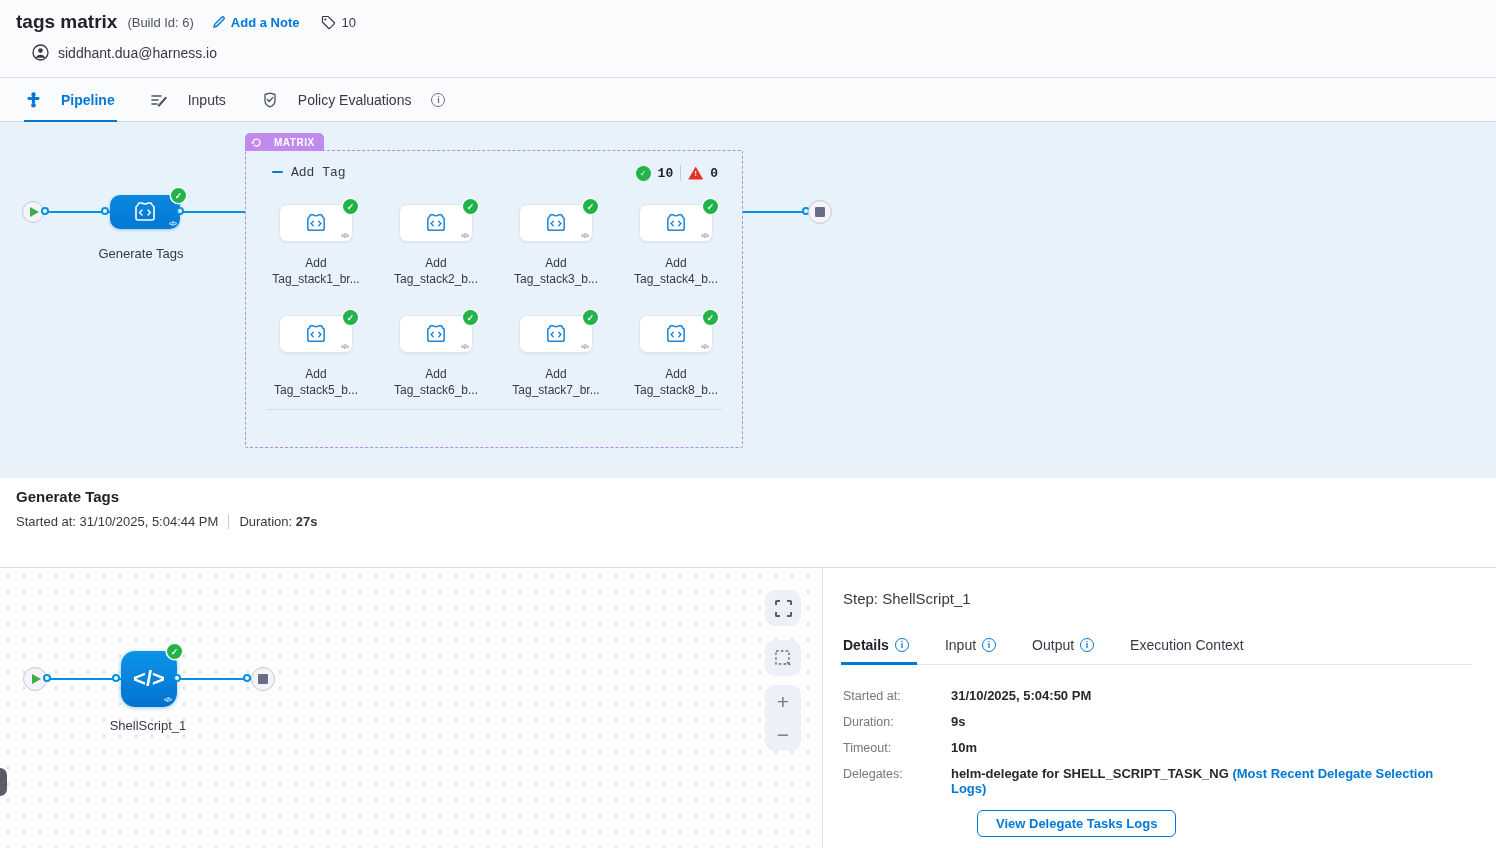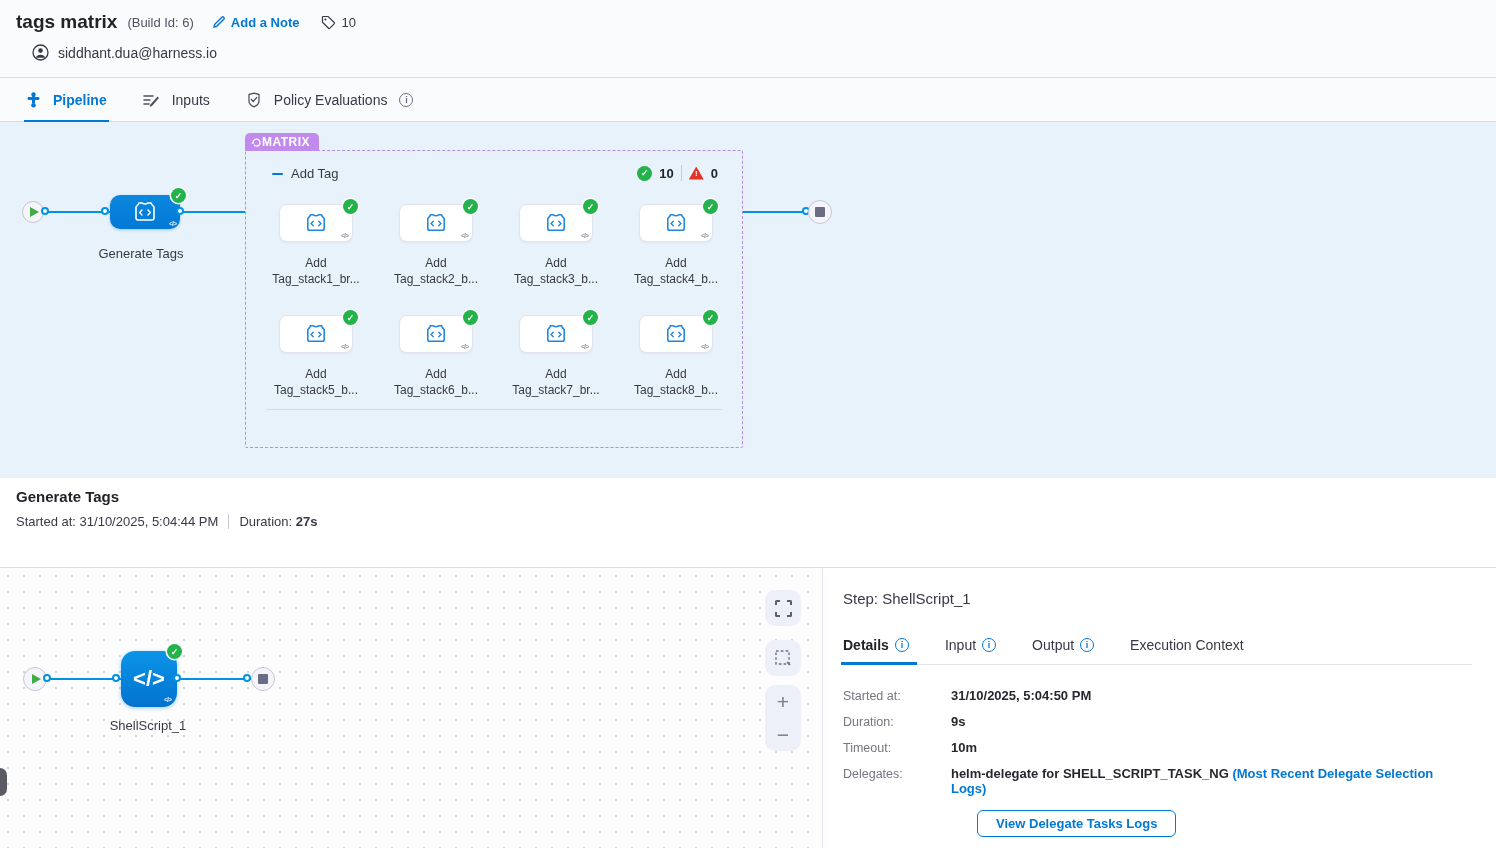--- a/index.html
+++ b/index.html
@@ -9,40 +9,40 @@
   .hdr { height:78px; background:#fafbfd; border-bottom:1px solid #d9dbe3; padding:8px 16px 0 16px; }
   .title-row { display:flex; align-items:center; gap:10px; height:28px; }
   .page-title { font-size:19px; font-weight:bold; color:#22222a; }
   .build-id { font-size:13px; color:#4f5162; }
   .add-note { display:flex; align-items:center; gap:5px; color:#0278d5; font-size:13px; font-weight:bold; cursor:pointer; margin-left:8px; }
   .tag-count { display:flex; align-items:center; gap:5px; font-size:13px; color:#383946; margin-left:12px; }
   .email-row { display:flex; align-items:center; gap:9px; margin-top:8px; margin-left:16px; font-size:14px; color:#383946; }
 
   
   .tabbar { height:44px; display:flex; align-items:stretch; padding-left:24px; background:#fafbfd; border-bottom:1px solid #d9dbe3; }
-  .tab { display:flex; align-items:center; gap:12px; font-size:14px; color:#383946; padding:0 2px; margin-right:32px; position:relative; cursor:pointer; }
+  .tab { display:flex; align-items:center; gap:20px; font-size:14px; color:#383946; padding:0 2px; margin-right:32px; position:relative; cursor:pointer; }
   .tab.active { color:#0278d5; font-weight:bold; }
   .tab.active::after { content:""; position:absolute; left:0; right:0; bottom:-1px; height:2.5px; background:#0278d5; }
 
   
   .canvas { position:relative; height:356px; background:#e7f2fa; }
   .line { position:absolute; height:2px; background:#0092e4; }
   .dot { position:absolute; width:8px; height:8px; border-radius:50%; background:#fff; border:2px solid #0092e4; }
   .node-start, .node-end { position:absolute; border-radius:50%; background:#f4f4fa; border:1px solid #c5c7d2; display:flex; align-items:center; justify-content:center; }
   .play-tri { width:0; height:0; border-left:9px solid #42ab45; border-top:5.5px solid transparent; border-bottom:5.5px solid transparent; margin-left:2px; }
   .stop-sq { width:10px; height:10px; background:#6b6d85; border-radius:1px; }
   .step-node { position:absolute; background:linear-gradient(180deg,#0b88de,#0278d5); border-radius:10px; display:flex; align-items:center; justify-content:center; box-shadow:0 1px 3px rgba(2,120,213,.35); cursor:pointer; }
   .check-badge { position:absolute; width:15px; height:15px; border-radius:50%; background:#23b34a; color:#fff; font-size:9px; font-weight:bold; display:flex; align-items:center; justify-content:center; box-shadow:0 0 0 1.5px #fff; z-index:3; }
   .node-label { position:absolute; text-align:center; font-size:13px; color:#383946; }
   .corner-code { position:absolute; right:4px; bottom:2px; font-size:7px; font-weight:bold; letter-spacing:-1px; }
 
   
-  .matrix-tab { position:absolute; left:245px; top:11px; height:18px; background:#c18bee; color:#fff; font-size:12px; font-weight:bold; letter-spacing:.5px; display:flex; align-items:center; gap:0; padding:0 9px 0 6px; border-radius:5px 5px 0 0; z-index:2; }
+  .matrix-tab { position:absolute; left:245px; top:11px; height:18px; background:#c18bee; color:#fff; font-size:10px; font-weight:bold; letter-spacing:.5px; display:flex; align-items:center; gap:12px; padding:0 9px 0 6px; border-radius:5px 5px 0 0; z-index:2; }
   .matrix-box { position:absolute; left:245px; top:28px; width:498px; height:298px; border:1.5px dashed #b48be5; border-radius:2px; }
-  .m-head { position:absolute; left:0; right:0; top:14px; display:flex; align-items:flex-end; padding:0 24px; }
+  .m-head { position:absolute; left:0; right:0; top:14px; display:flex; align-items:flex-start; padding:0 24px;font-family:Liberation Mono, monospace; }
   .collapse-btn { width:14px; height:14px; display:flex; align-items:center; justify-content:center; cursor:pointer; }
   .collapse-btn span { display:block; width:11px; height:2px; background:#0278d5; border-radius:1px; }
   .m-title { font-size:13px; color:#383946; margin-left:7px; }
   .m-counts { margin-left:auto; display:flex; align-items:center; gap:7px; font-size:13px; font-weight:bold; color:#22222a; }
   .vdiv { width:1px; height:16px; background:#c9ccd6; }
   .warn-tri { position:relative; width:15px; height:13px; background:#e43326; clip-path:polygon(50% 0,100% 100%,0 100%); display:flex; align-items:flex-end; justify-content:center; color:#fff; font-size:8px; font-weight:bold; line-height:12px; }
   .m-card { position:absolute; width:74px; height:38px; background:#fff; border:1px solid #e3e5ec; border-radius:8px; display:flex; align-items:center; justify-content:center; cursor:pointer; box-shadow:0 1px 2px rgba(40,41,61,.06); }
   .m-label { position:absolute; width:124px; text-align:center; font-size:12px; color:#383946; line-height:16px; }
   .m-footer-line { position:absolute; left:20px; right:20px; top:258px; height:1px; background:#d7dbe4; }
   .m-footer { position:absolute; left:0; right:0; top:267px; display:flex; align-items:center; padding:0 26px; font-size:12.5px; }

